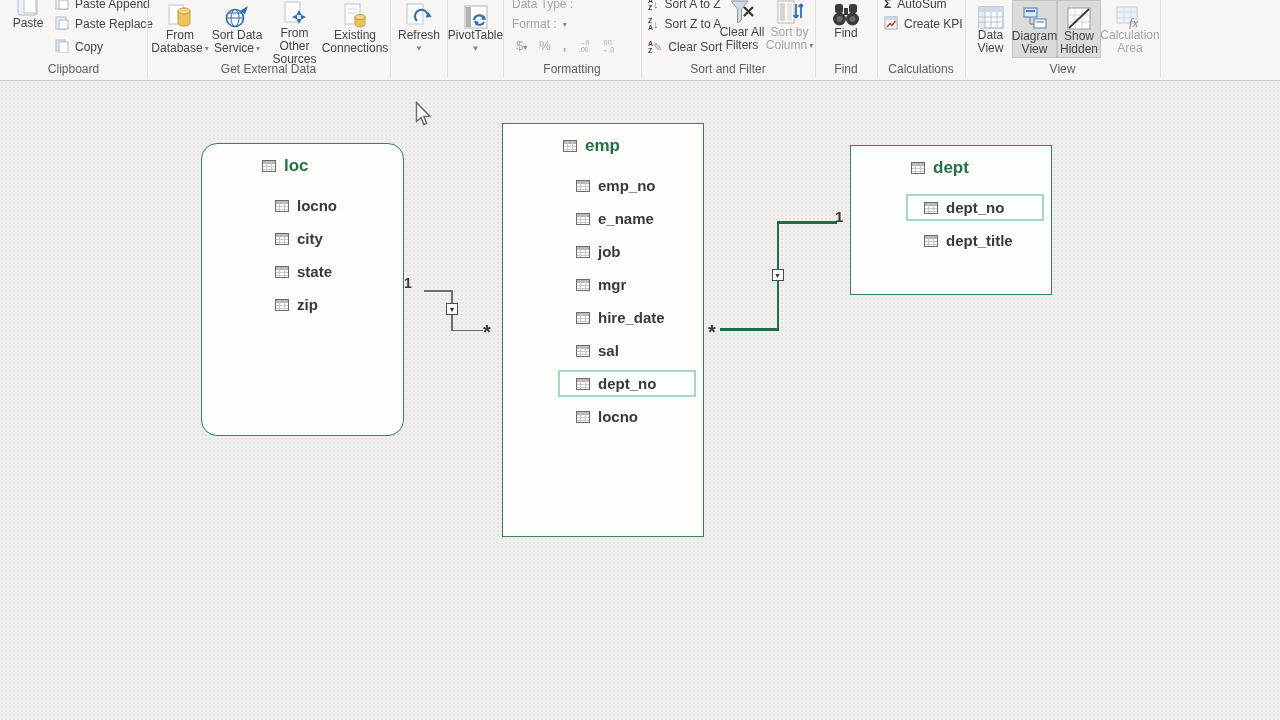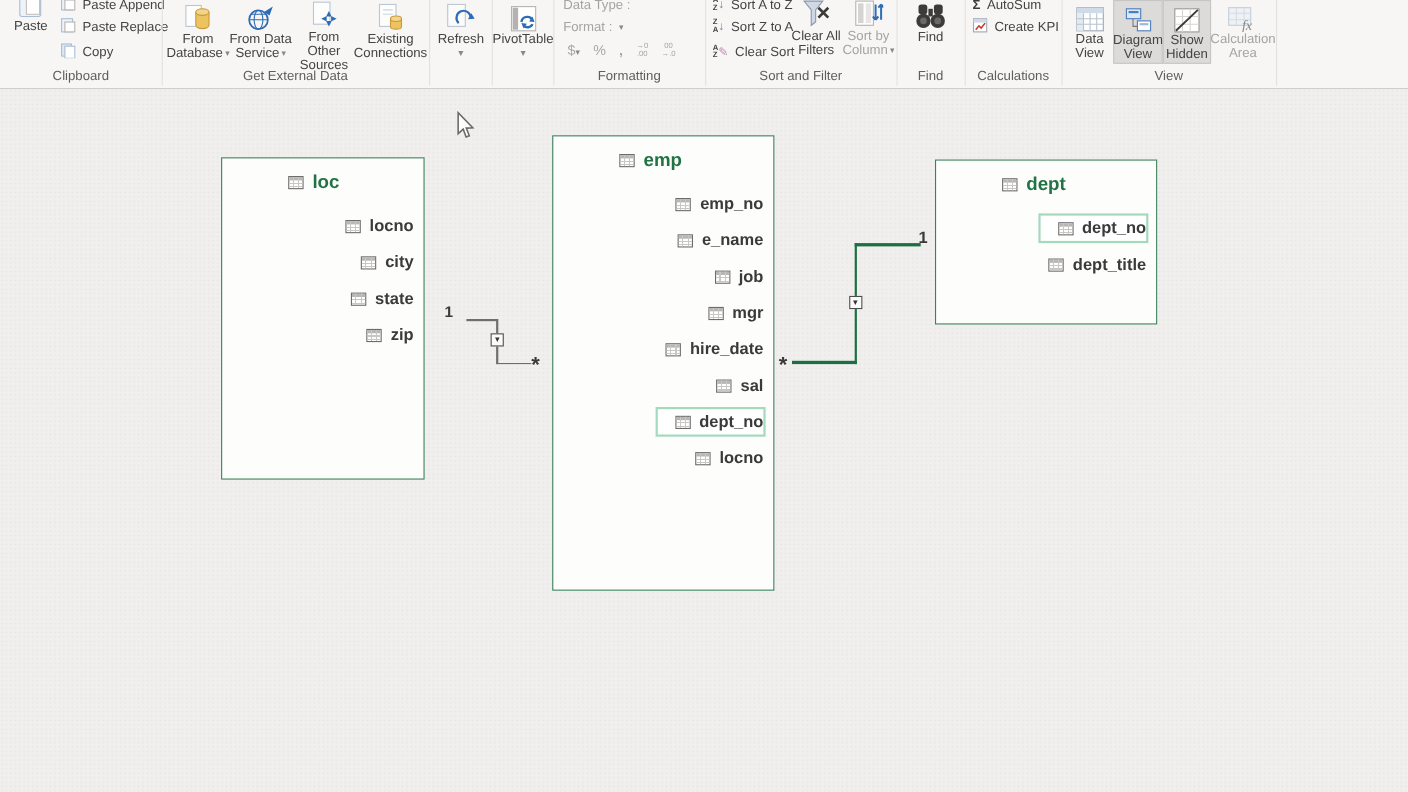--- a/index.html
+++ b/index.html
@@ -28,21 +28,21 @@
   .dec-icon { font-size:7px; line-height:7px; text-align:center; }
 
   
   .canvas { position:relative; width:1280px; height:639px;
     background-color:#f0efee;
     background-image: radial-gradient(circle, #e7e5e3 0.7px, transparent 0.9px);
     background-size:4px 4px; }
 
   .entity { position:absolute; background:#fdfdfc; border:1px solid #3a8159;padding-left:48px; }
   .entity-header { display:flex; align-items:center; gap:8px; padding:10px 0 0 12px; height:34px; color:#217346; font-weight:700; font-size:17px; cursor:default; }
-  .fields { padding:14px 7px 0 7px; display:flex; flex-direction:column;align-items:flex-end; }
+  .fields { padding:14px 7px 0 7px; display:flex; flex-direction:column; }
   .field-row { display:flex; align-items:center; gap:8px; height:27px; margin-bottom:6px; padding-left:16px; border:2px solid transparent; font-weight:700; font-size:15px; color:#3b3a39; cursor:default; }
   .field-row.highlight { border-color:#a3d9bd; background:#fff; }
 
   .grid-icon { width:14px; height:12px; border:1px solid #6e6c6a; background:#fff; position:relative; flex:0 0 auto; }
   .grid-icon::before { content:""; position:absolute; left:0; right:0; top:0; height:3px; background:#b9b7b5; }
   .grid-icon::after { content:""; position:absolute; inset:0; background:
     linear-gradient(to right, transparent 3px, #c9c7c5 3px, #c9c7c5 4px, transparent 4px, transparent 8px, #c9c7c5 8px, #c9c7c5 9px, transparent 9px),
     linear-gradient(to bottom, transparent 5px, #c9c7c5 5px, #c9c7c5 6px, transparent 6px, transparent 8px, #c9c7c5 8px, #c9c7c5 9px, transparent 9px); }
 
   .rel-seg { position:absolute; }
@@ -110,21 +110,21 @@
   <div class="rstack" style="left:208px; width:58px;">
     <span class="ricon">
       <svg width="26" height="26" viewBox="0 0 26 26">
           <circle cx="11" cy="15" r="8.5" fill="none" stroke="#2e6db5" stroke-width="1.6"></circle>
           <ellipse cx="11" cy="15" rx="4" ry="8.5" fill="none" stroke="#2e6db5"></ellipse>
           <line x1="2.5" y1="15" x2="19.5" y2="15" stroke="#2e6db5"></line>
           <line x1="4" y1="10" x2="18" y2="10" stroke="#2e6db5"></line>
           <path d="M16 8 L24 3 L21 11 Z" fill="#2e6db5"></path>
         </svg>
     </span>
-    <span class="l1">From Data</span>
+    <span class="l1">Sort Data</span>
     <span class="l2">
         <span>Service</span>
         <span class="caret">▾</span>
       </span>
   </div>
   <div class="rstack" style="left:266px; width:57px;">
     <span class="ricon">
       <svg width="24" height="26" viewBox="0 0 24 26">
           <rect x="2" y="1" width="15" height="20" fill="#fdfdfc" stroke="#b9c6d4"></rect>
           <path d="M16 13 l3 4 3-4 -3-4 z M13 16 l4 3 -4 3 -4-3 z M19 16 l4 3 -4 3 -4-3 z" fill="none"></path>
@@ -329,21 +329,21 @@
     </span>
     <span class="l1 dis">Calculation</span>
     <span class="l2 dis">Area</span>
   </div>
   <div class="grplabel" style="left:965px; width:195px;">View</div>
   <div class="gsep" style="left:1160px;"></div>
 </div>
 
 <div class="canvas">
 
-  <div class="entity" style="left:201px; top:62px; width:185px; height:293px;">
+  <div class="entity" style="left:201px; top:62px; width:203px; height:293px;border-radius:16px;">
     <div class="entity-header">
       <span class="grid-icon"></span>
       <span>loc</span>
     </div>
     <div class="fields">
       <div class="field-row">
           <span class="grid-icon"></span>
           <span>locno</span>
         </div>
       <div class="field-row">

